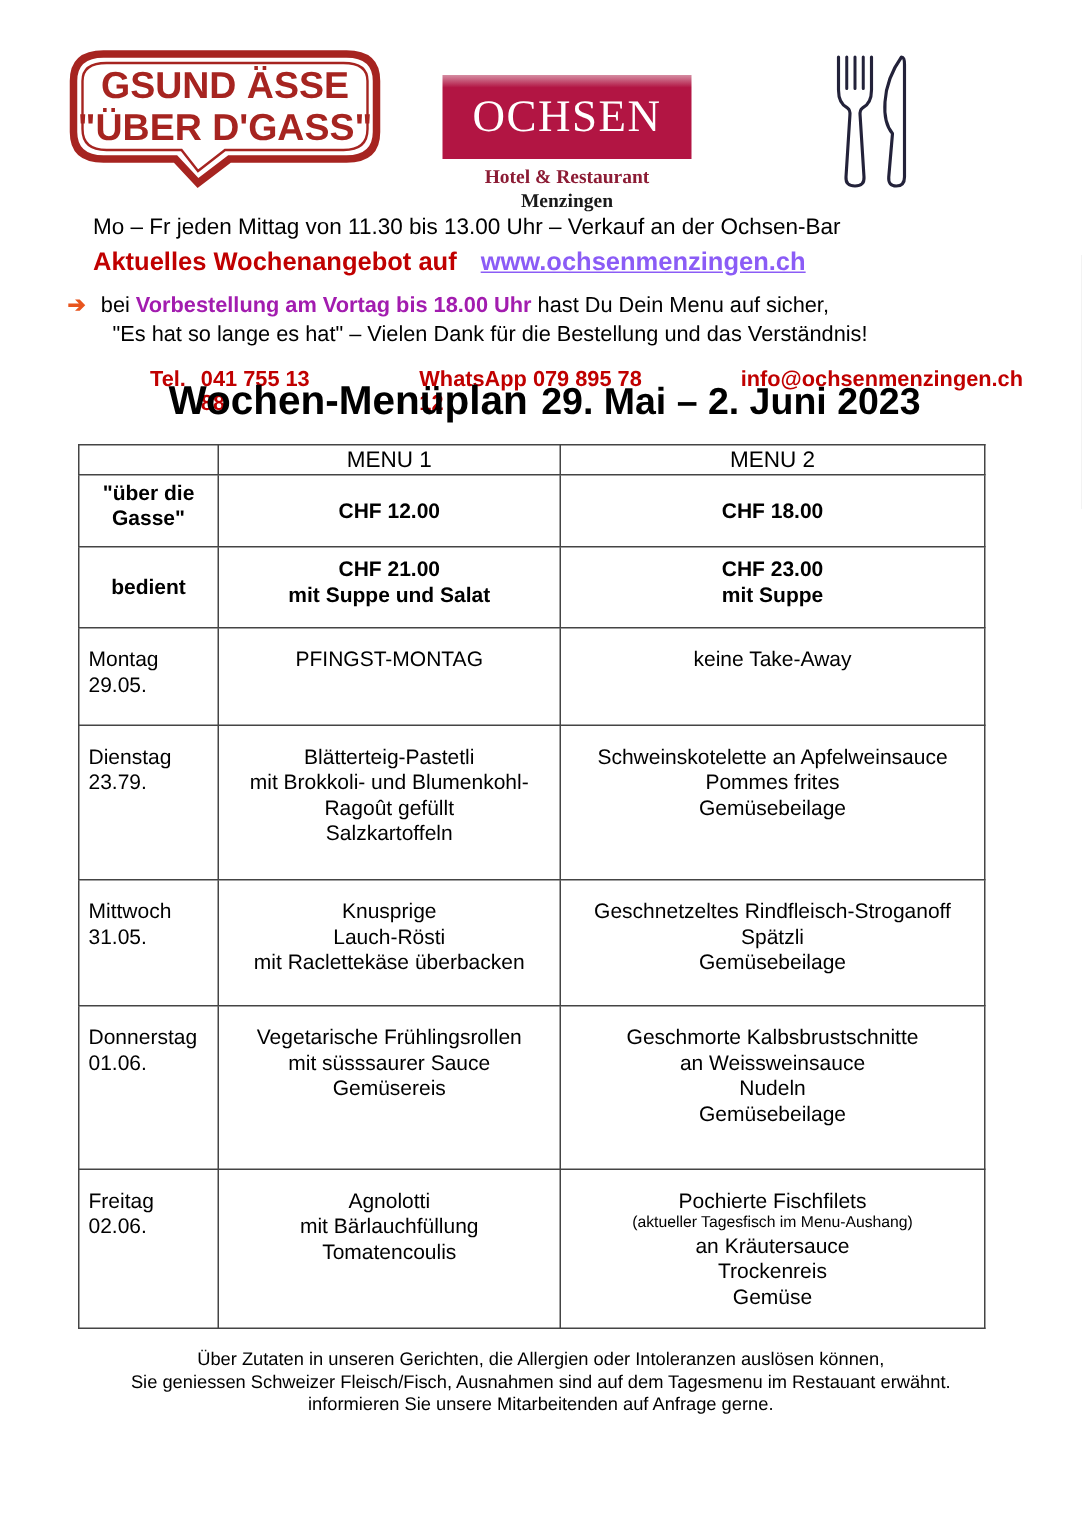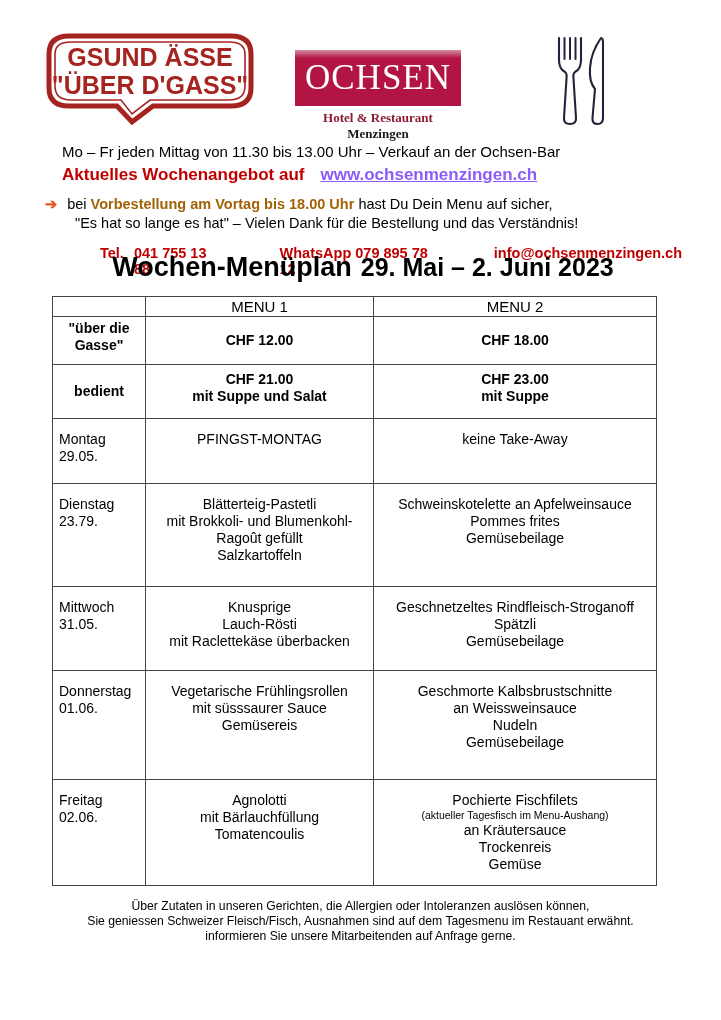--- a/index.html
+++ b/index.html
@@ -20,34 +20,34 @@
     font-weight:bold;font-size:25px;line-height:28px;color:#a62420;
   }
   .logo{position:absolute;left:293px;top:50px;width:170px;text-align:center;}
   .logo-box{
     width:166px;height:56px;margin:0 auto;
     background:linear-gradient(180deg,#d58da2 0%,#b21543 15%,#b21543 100%);
     display:flex;align-items:center;justify-content:center;
   }
   .logo-title{
     font-family:"Liberation Serif", serif;
-    color:#ffffff;font-size:35px;letter-spacing:1px;font-weight:normal;
+    color:#ffffff;font-size:30px;letter-spacing:1px;font-weight:normal;
   }
   .logo-sub{margin-top:4px;font-family:"Liberation Serif", serif;font-size:13px;}
   .logo-sub .hot{color:#8c1c35;font-weight:bold;}
   .logo-sub .place{color:#1a1a1a;font-weight:bold;}
   .cutlery{position:absolute;left:549px;top:34px;width:64px;height:94px;}
   
   .intro{position:absolute;left:62px;top:142px;width:620px;}
   .l1{font-size:15px;line-height:19px;color:#000;}
   .promo{margin-top:3px;font-size:17px;line-height:22px;font-weight:bold;color:#c00000;}
   .promo a{color:#8b5cf6;text-decoration:underline;margin-left:16px;}
   .note{margin-top:9px;margin-left:-17px;font-size:14.5px;line-height:18px;}
   .note .arrow{color:#e8551e;font-weight:bold;margin-right:6px;}
-  .note .hl{color:#a16207;font-weight:bold;}
+  .note .hl{color:#a21caf;font-weight:bold;}
   .note2{margin-left:13px;margin-top:1px;font-size:14.5px;line-height:18px;}
   .contact{display:flex;margin-top:13px;margin-left:38px;font-size:14.5px;font-weight:bold;color:#c00000;}
   .contact .num{margin-left:10px;}
   .contact .wa{margin-left:53px;}
   .contact .em{margin-left:46px;color:#c00000;text-decoration:none;}
   
   .title{position:absolute;left:0;top:252px;width:690px;text-align:center;}
   .title .main{font-size:27px;font-weight:bold;margin-left:36px;}
   .title .dates{font-size:25px;font-weight:bold;margin-left:9px;text-align:right;}
   

